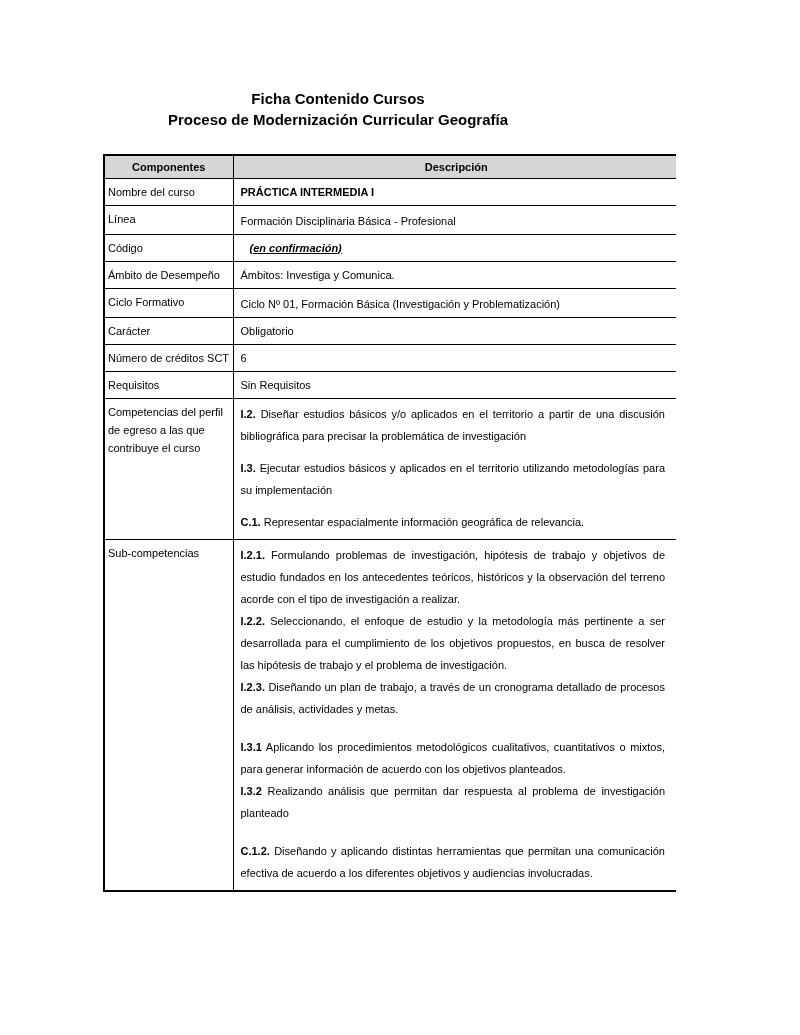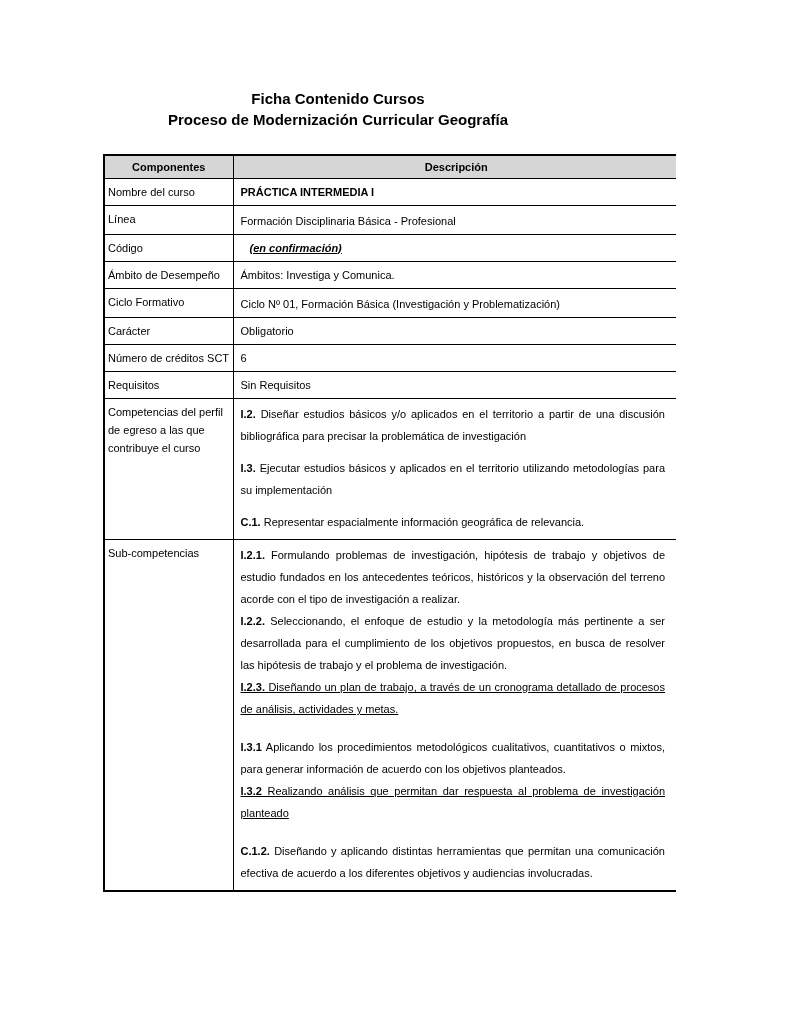--- a/index.html
+++ b/index.html
@@ -48,21 +48,21 @@
     text-align: left;
     padding: 4px 7px;
     line-height: 18px;
   }
   .v-bold  { font-weight: bold; }
   .v-small { font-size: 11px; padding-top: 6px; }
   .v-code  { font-weight: bold; font-style: italic; padding-left: 16px; text-decoration: underline; }
   .para-cell { text-align: justify; padding: 4px 14px 6px 7px; }
   .para { margin: 0; line-height: 22px; }
   .para.gap-sm { margin-bottom: 10px; }
-  .para.gap    { margin-bottom: 16px; text-decoration: underline; }
+  .para.gap    { margin-bottom: 16px; }
   .pfx { font-weight: bold; }
 </style>
 </head>
 <body>
 
 <div class="page">
 
   <div class="title-block">
     <div class="title-line">Ficha Contenido Cursos</div>
     <div class="title-line">Proceso de Modernización Curricular Geografía</div>

